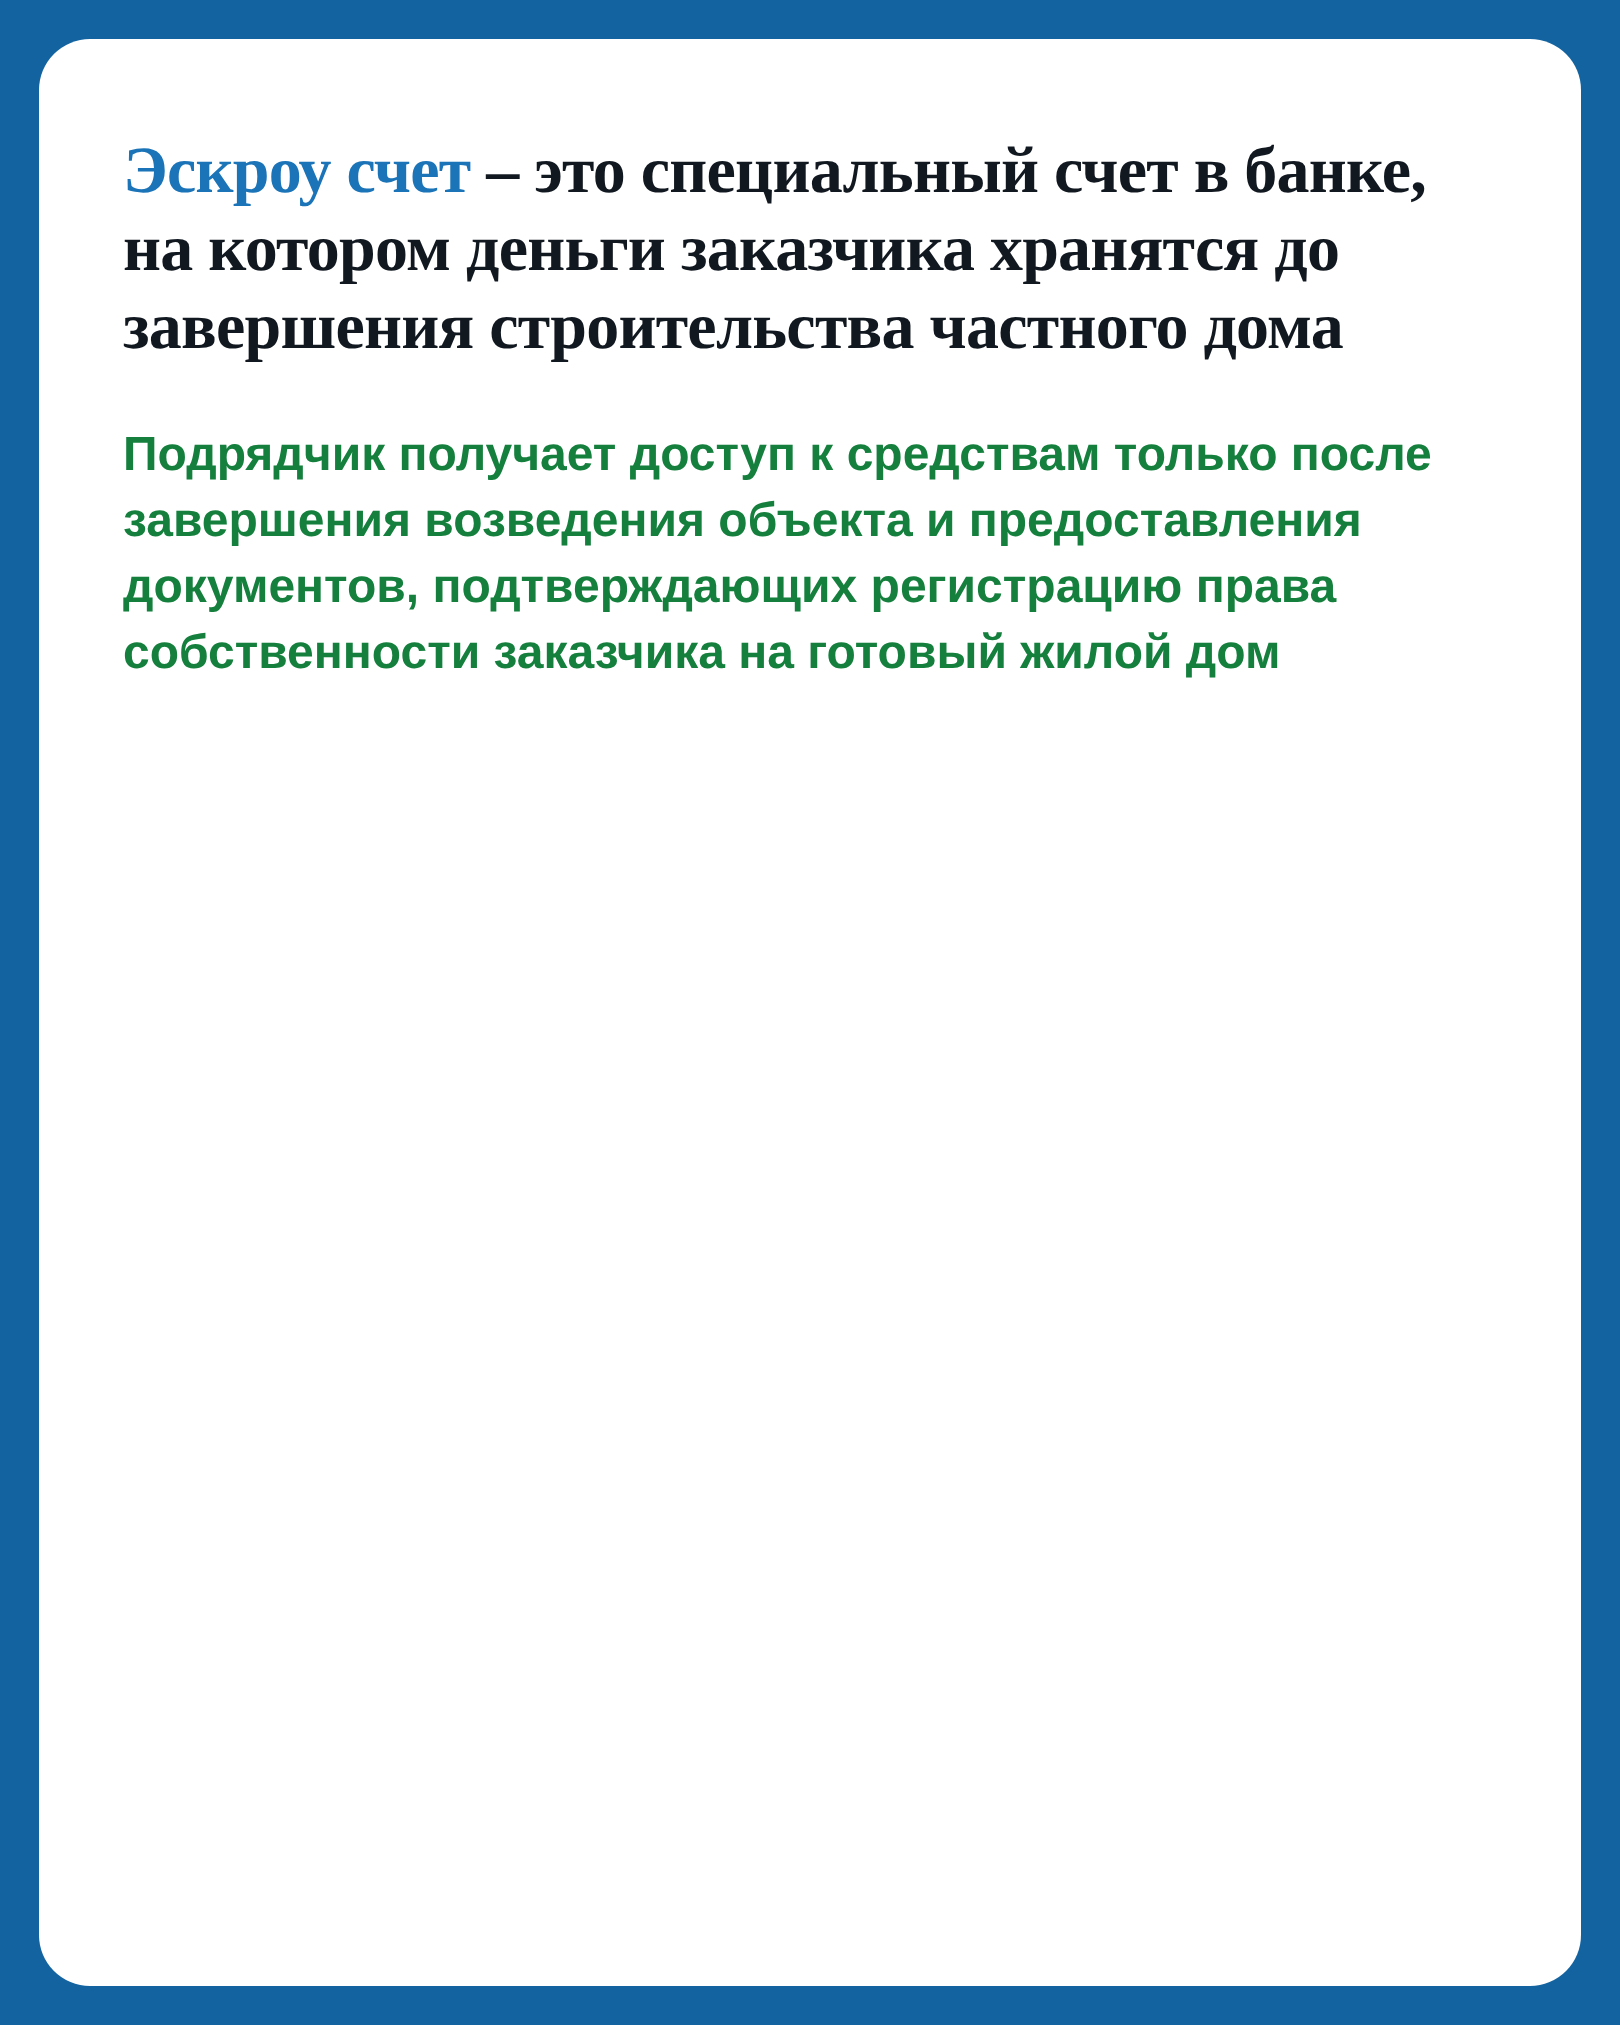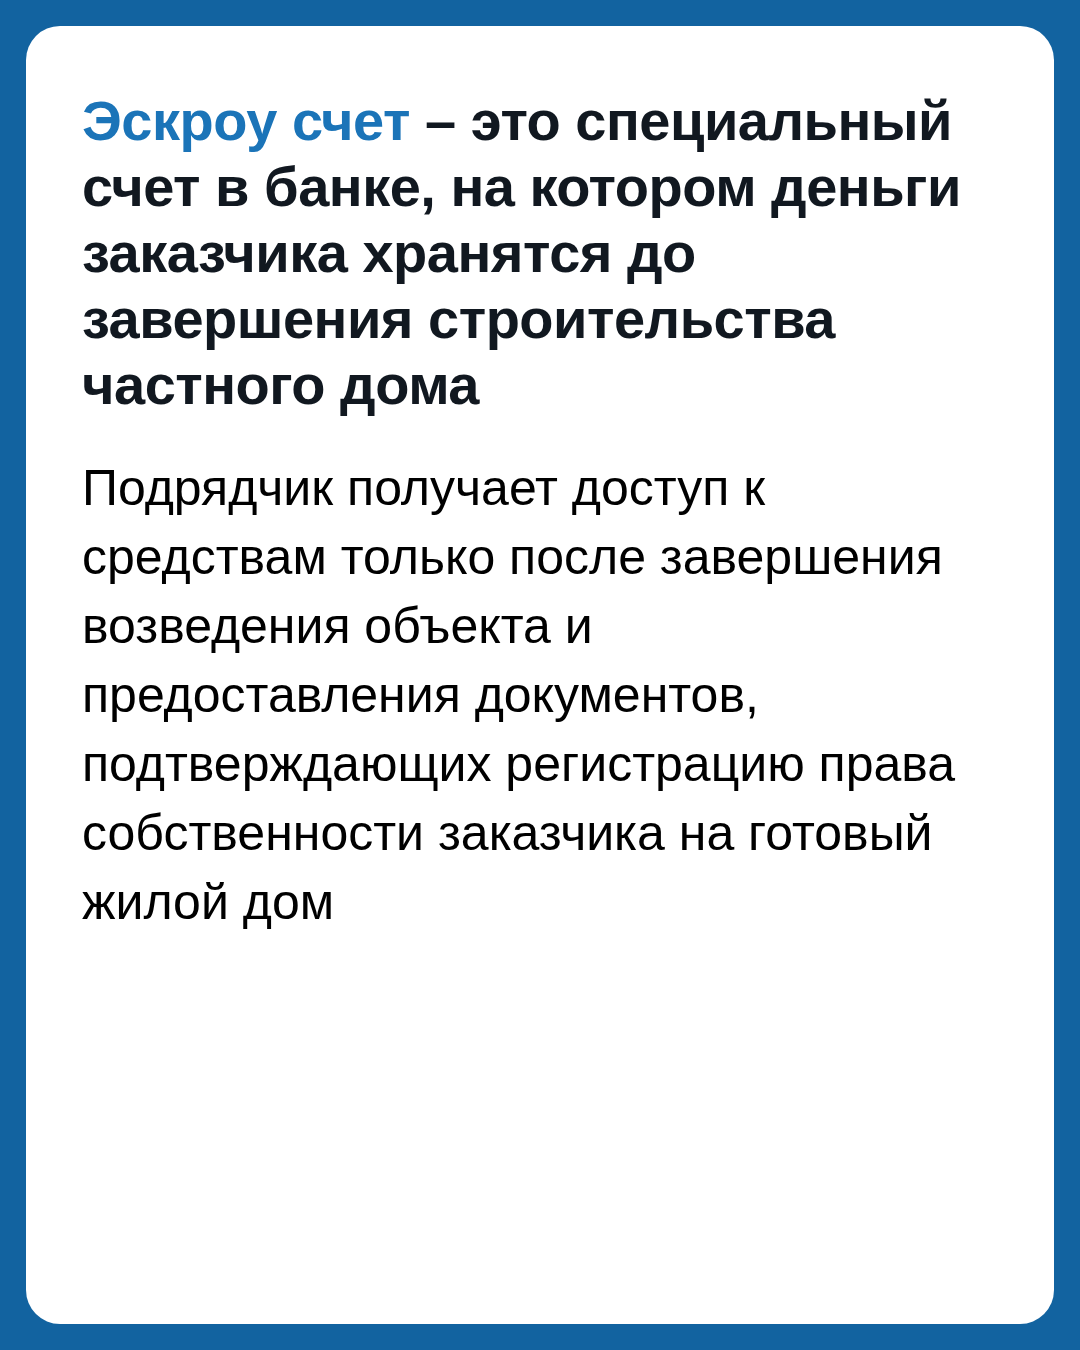--- a/index.html
+++ b/index.html
@@ -25,35 +25,36 @@
     position: relative;
     width: 1028px;
     height: 1298px;
     box-sizing: border-box;
     background: #FFFFFF;
     border-radius: 34px;
     padding: 62px 56px 56px 56px;
   }
   .headline {
     margin: 0;
-    font-size: 56px;
+    font-size: 44px;
     line-height: 1.18;
     font-weight: 700;
     letter-spacing: -0.5px;
     color: #111820;
+    font-family: Liberation Serif, serif;
   }
   .headline .accent {
     color: #1B74B8;
   }
   .body-text {
     margin: 36px 0 0 0;
-    font-size: 50px;
+    font-size: 32px;
     line-height: 1.38;
-    font-weight: 400;
-    color: #000000;
+    font-weight: 700;
+    color: #15803d;
     max-width: 900px;
   }
 </style>
 </head>
 <body>
 
 <div class="slide">
   <div class="card">
 
     <h1 class="headline"><span class="accent">Эскроу счет</span><span> – это специальный счет в банке, на котором деньги заказчика хранятся до завершения строительства частного дома</span></h1>

